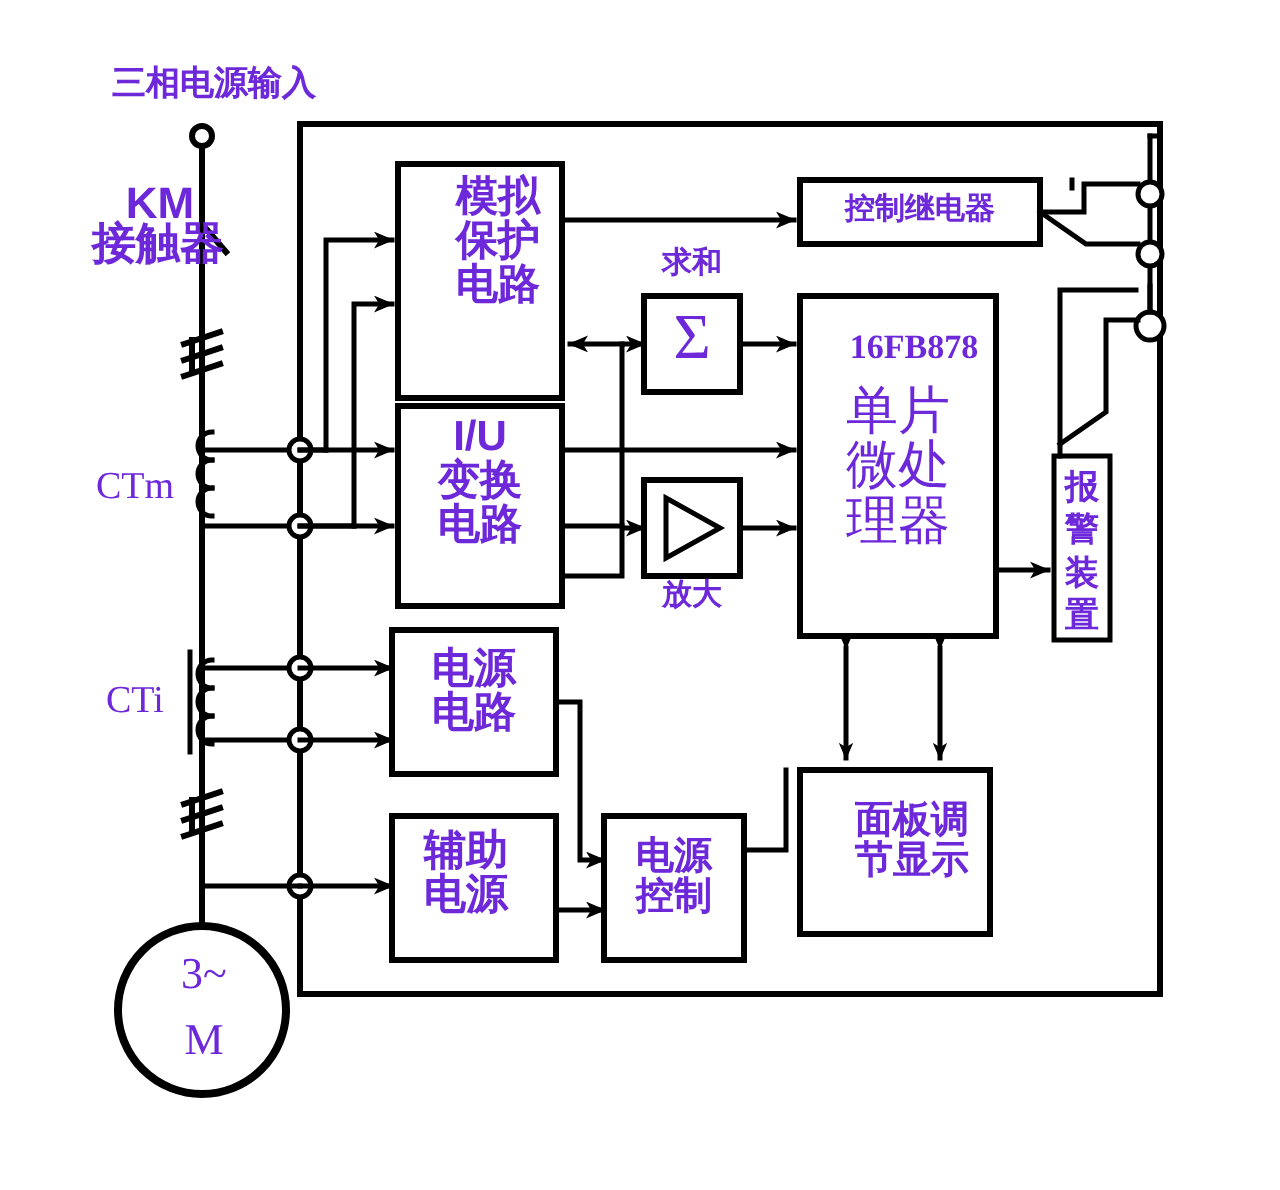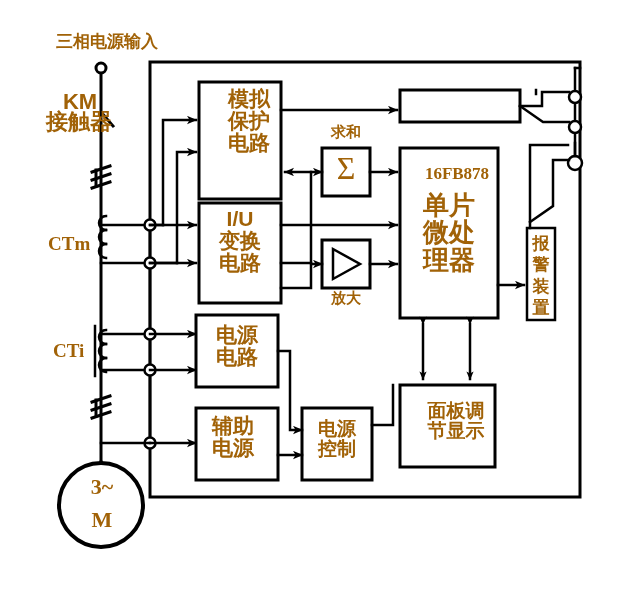--- a/index.html
+++ b/index.html
@@ -1,28 +1,28 @@
 <!DOCTYPE html>
 <html><head>
 <meta charset="utf-8">
 <style>
   html,body{margin:0;padding:0;background:#ffffff;}
   body{width:640px;height:595px;overflow:hidden;
        font-family:"Liberation Sans","DejaVu Sans",sans-serif;color:#000;}
   #stage{position:relative;width:640px;height:595px;background:#fff;}
   svg{position:absolute;left:0;top:0;}
   .lbl{position:absolute;line-height:1.05;white-space:pre;text-align:center;
-       font-family:"Liberation Sans","DejaVu Sans",sans-serif;color:#a16207;}
+       font-family:"Liberation Sans","DejaVu Sans",sans-serif;color:#6d28d9;}
   .blk{font-size:21px;font-weight:700;letter-spacing:0px;}
   .blk2{font-size:19px;font-weight:700;}
   .sml{font-size:15px;font-weight:700;}
-  .mcu{font-size:26px;font-weight:700;}
+  .mcu{font-size:26px;font-weight:400;}
   .chipid{font-size:17px;font-weight:700;
           font-family:"Liberation Serif","DejaVu Serif",serif;}
-  .serif{font-family:"Liberation Serif","DejaVu Serif",serif;font-weight:700;}
+  .serif{font-family:"Liberation Serif","DejaVu Serif",serif;font-weight:400;}
   .ct{font-size:19px;}
   .km{font-size:22px;font-weight:700;text-align:center;}
   .title{font-size:17px;font-weight:700;}
   .motor{font-size:22px;}
 </style>
 </head>
 <body>
 
 <div id="stage">
 
@@ -199,20 +199,21 @@
 
 <div class="lbl blk2" style="left:302px; top:419px; width:70px;">电源
 控制</div>
 
 <div class="lbl sml" style="left:311px; top:124px; width:70px;">求和</div>
 <div class="lbl" style="left:322px; top:152px; width:48px; font-size:32px;
             font-family:'Liberation Serif','DejaVu Serif',serif;">Σ</div>
 
 <div class="lbl sml" style="left:311px; top:290px; width:70px;">放大</div>
 
+<div class="lbl sml" style="left:400px; top:97px; width:120px;">控制继电器</div>
 
 <div class="lbl chipid" style="left:400px; top:165px; width:114px;">16FB878</div>
 <div class="lbl mcu" style="left:400px; top:192px; width:98px;">单片
 微处
 理器</div>
 
 <div class="lbl" style="left: 529px; top: 233px; width: 24px; font-size: 17px; font-weight: 700; line-height: 1.25;"><div>报</div><div>警</div><div>装</div><div>置</div></div>
 
 <div class="lbl blk2" style="left:400px; top:401px; width:112px;">面板调
 节显示</div>

